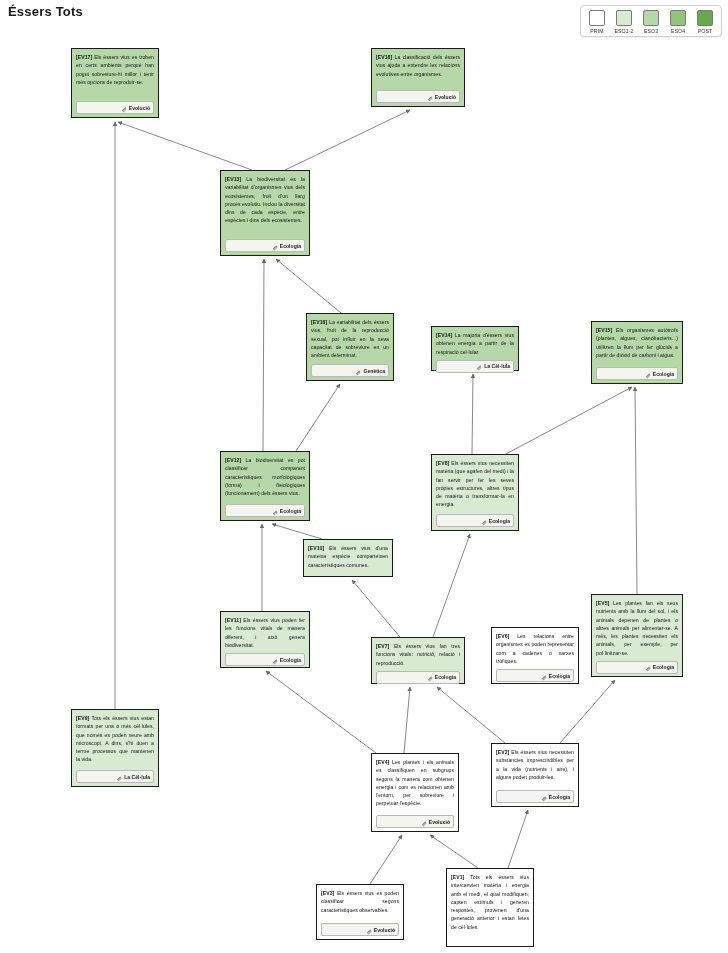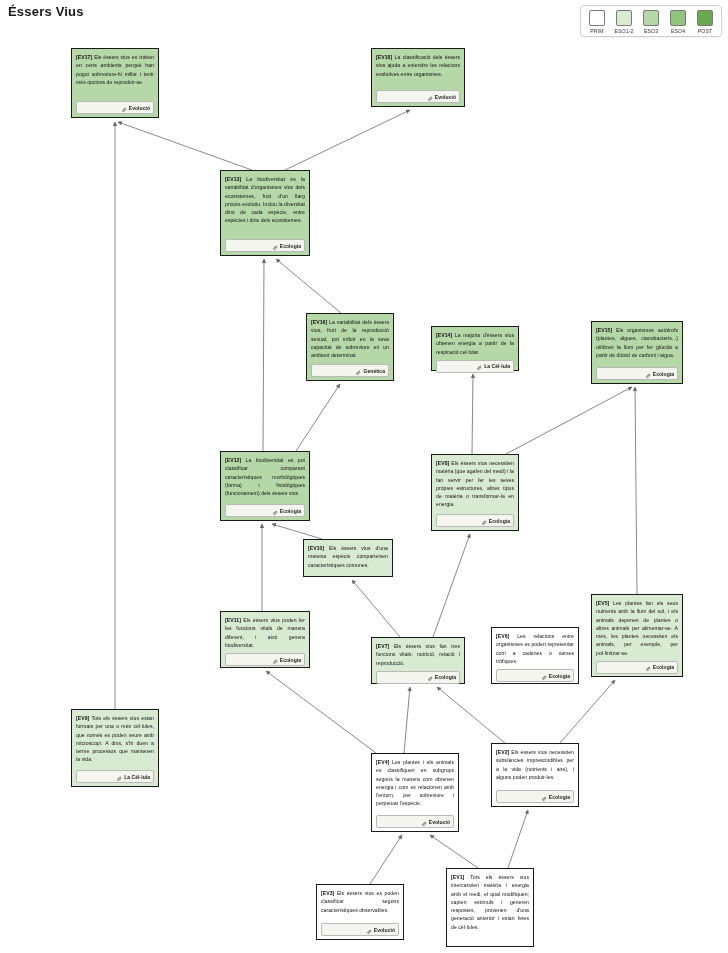--- a/index.html
+++ b/index.html
@@ -108,21 +108,21 @@
     width: 6px;
     height: 6px;
     flex: 0 0 auto;
   }
 </style>
 </head>
 <body>
 
 <div id="root">
 
-  <div id="page-title">Éssers Vius</div>
+  <div id="page-title">Éssers Tots</div>
 
   <div id="legend">
       <div class="legend-item">
         <div class="legend-swatch" style="background: rgb(255, 255, 255);"></div>
         <div class="legend-label">PRIM</div>
       </div>
       <div class="legend-item">
         <div class="legend-swatch" style="background: rgb(217, 234, 211);"></div>
         <div class="legend-label">ESO1-2</div>
       </div>

